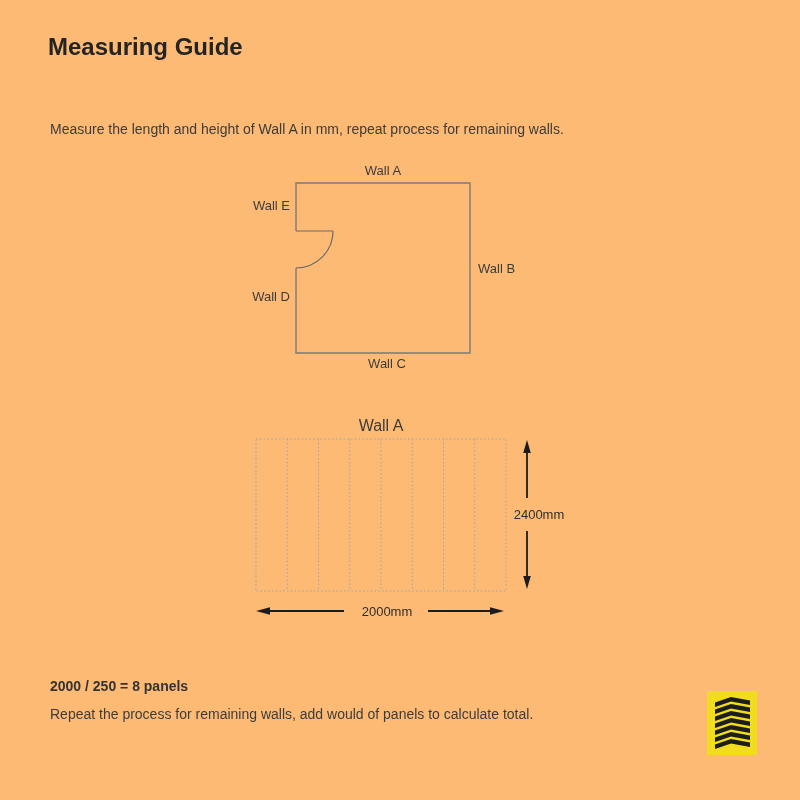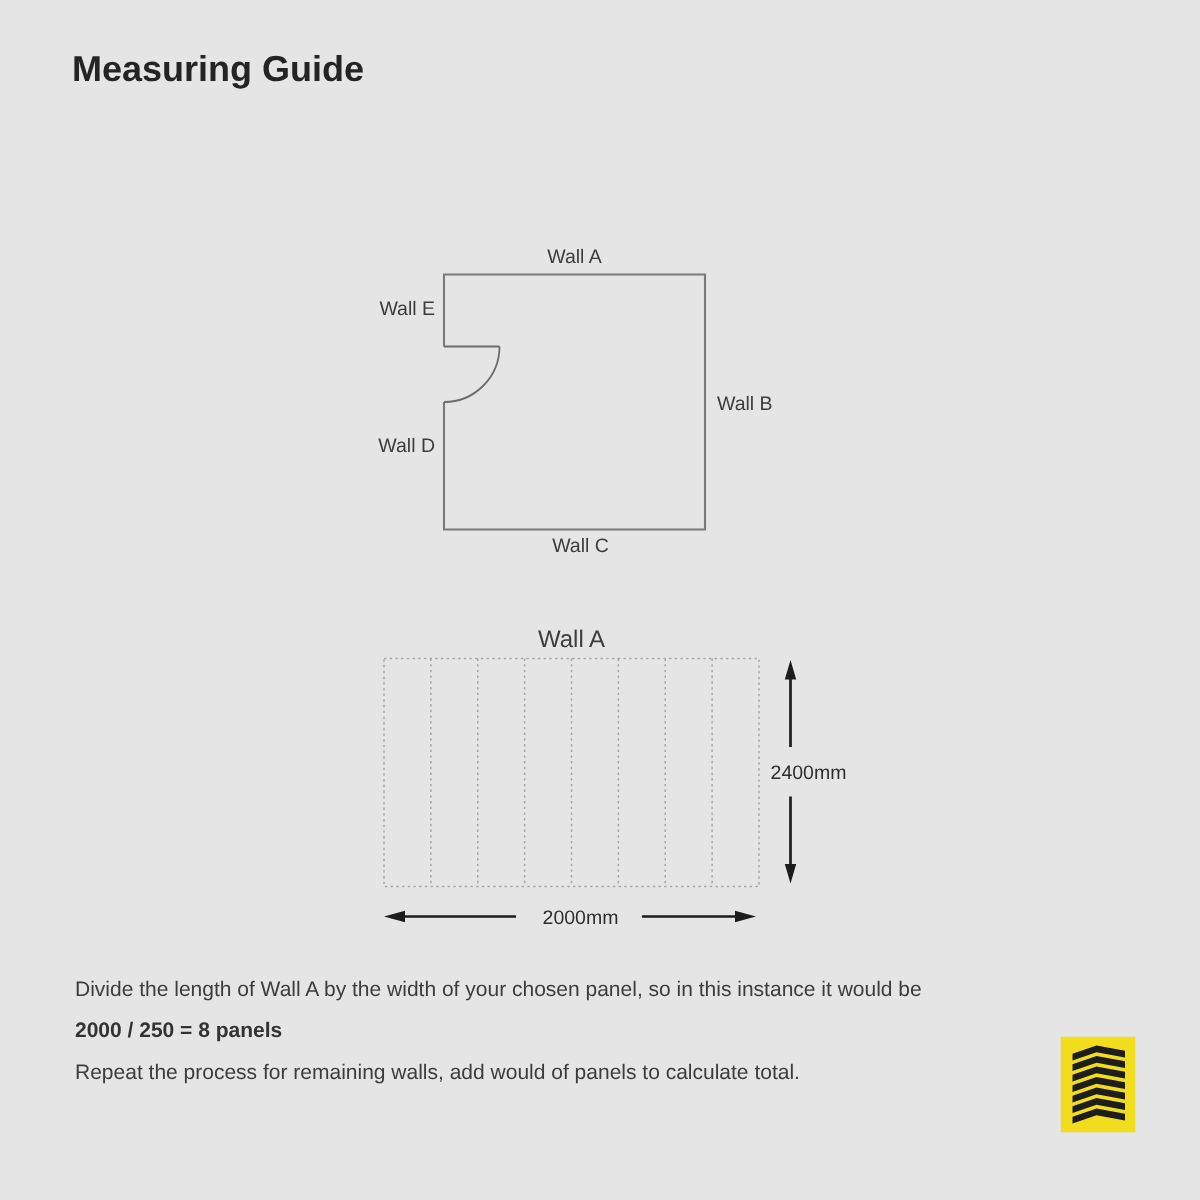--- a/index.html
+++ b/index.html
@@ -4,21 +4,21 @@
 <style>
   html, body {
     margin: 0;
     padding: 0;
     background: #ffffff;
   }
   #page {
     position: relative;
     width: 800px;
     height: 800px;
-    background: #e5e5e5;
+    background: #fdba74;
     font-family: "Liberation Sans", "DejaVu Sans", sans-serif;
     color: #3c3c3c;
     overflow: hidden;
   }
   .abs { position: absolute; }
   .page-title {
     left: 48px;
     top: 33px;
     font-size: 24px;
     font-weight: bold;
@@ -67,20 +67,21 @@
   }
   .arrow-head { fill: #1c1c1c; }
 </style>
 </head>
 <body>
 
 <div id="page">
 
   <div class="abs page-title">Measuring Guide</div>
 
+  <div class="abs body-text" style="top:120px">Measure the length and height of Wall A in mm, repeat process for remaining walls.</div>
 
   <svg class="abs" style="left:240px; top:158px" width="290" height="222" viewBox="0 0 290 222">
     <path class="fp-line" d="M 56 73 L 56 25 L 230 25 L 230 195 L 56 195 L 56 110"></path>
     <path class="door-line" d="M 56 73 L 93 73"></path>
     <path class="door-line" d="M 93 73 A 37 37 0 0 1 56 110"></path>
     <text class="fp-label" x="143" y="17" text-anchor="middle">Wall A</text>
     <text class="fp-label" x="50" y="52" text-anchor="end">Wall E</text>
     <text class="fp-label" x="238" y="115" text-anchor="start">Wall B</text>
     <text class="fp-label" x="50" y="143" text-anchor="end">Wall D</text>
     <text class="fp-label" x="147" y="210" text-anchor="middle">Wall C</text>
@@ -111,21 +112,20 @@
 
     <g>
       <line class="arrow-line" x1="29" y1="207" x2="104" y2="207"></line>
       <polygon class="arrow-head" points="16,207 30,203.2 30,210.8"></polygon>
       <line class="arrow-line" x1="188" y1="207" x2="251" y2="207"></line>
       <polygon class="arrow-head" points="264,207 250,203.2 250,210.8"></polygon>
       <text class="dim-label" x="147" y="212" text-anchor="middle">2000mm</text>
     </g>
   </svg>
 
-  <div class="abs body-text" style="top:650px">Divide the length of Wall A by the width of your chosen panel, so in this instance it would be</div>
   <div class="abs body-text bold-text" style="top:677px">2000 / 250 = 8 panels</div>
   <div class="abs body-text" style="top:705px">Repeat the process for remaining walls, add would of panels to calculate total.</div>
 
   <svg class="abs" style="left:707px; top:691px" width="50" height="64" viewBox="0 0 50 64">
     <rect x="0" y="0" width="50" height="64" fill="#F2DC1E"></rect>
     <g fill="#1D1D1B">
       <path d="M8,11.5 L24,6  L43,9.5  L43,14 L24,10.5 L8,16 Z"></path>
       <path d="M8,18.5 L24,13 L43,16.5 L43,21 L24,17.5 L8,23 Z"></path>
       <path d="M8,25.5 L24,20 L43,23.5 L43,28 L24,24.5 L8,30 Z"></path>
       <path d="M8,32.5 L24,27 L43,30.5 L43,35 L24,31.5 L8,37 Z"></path>

